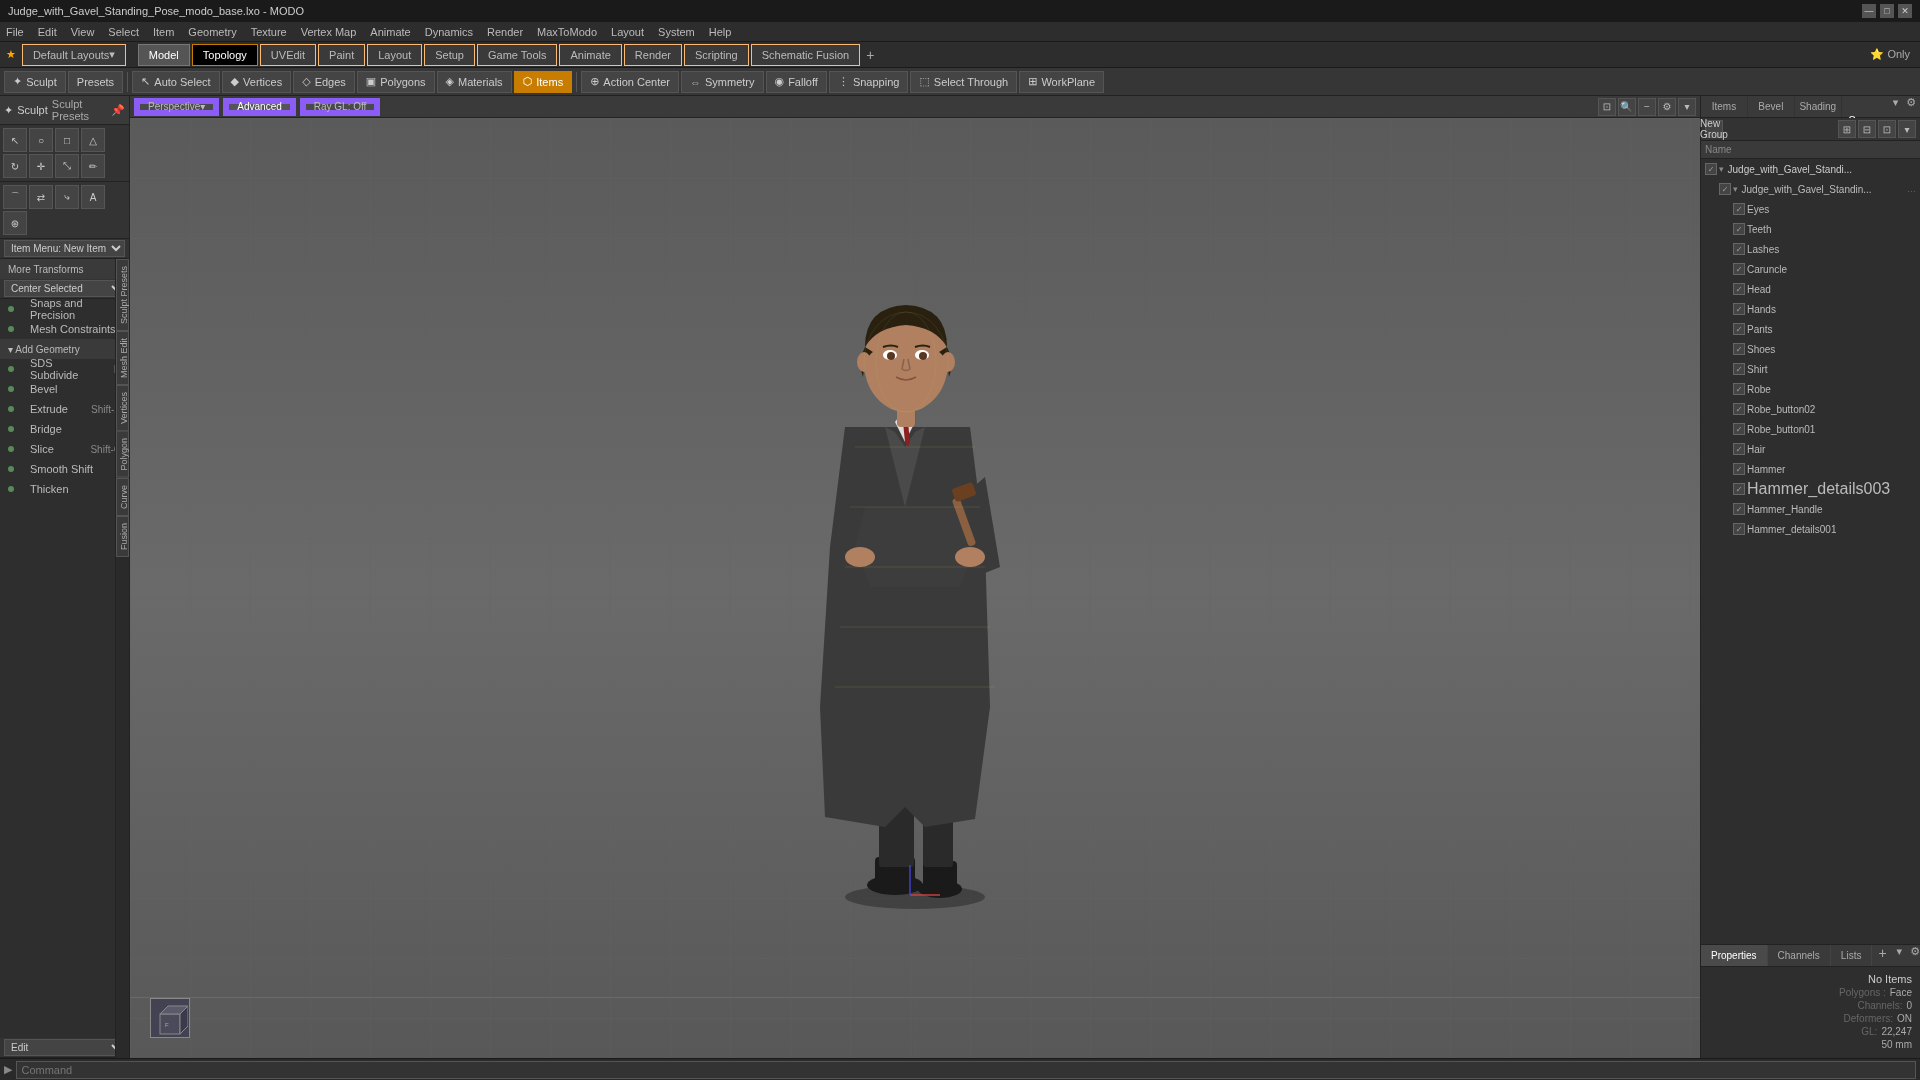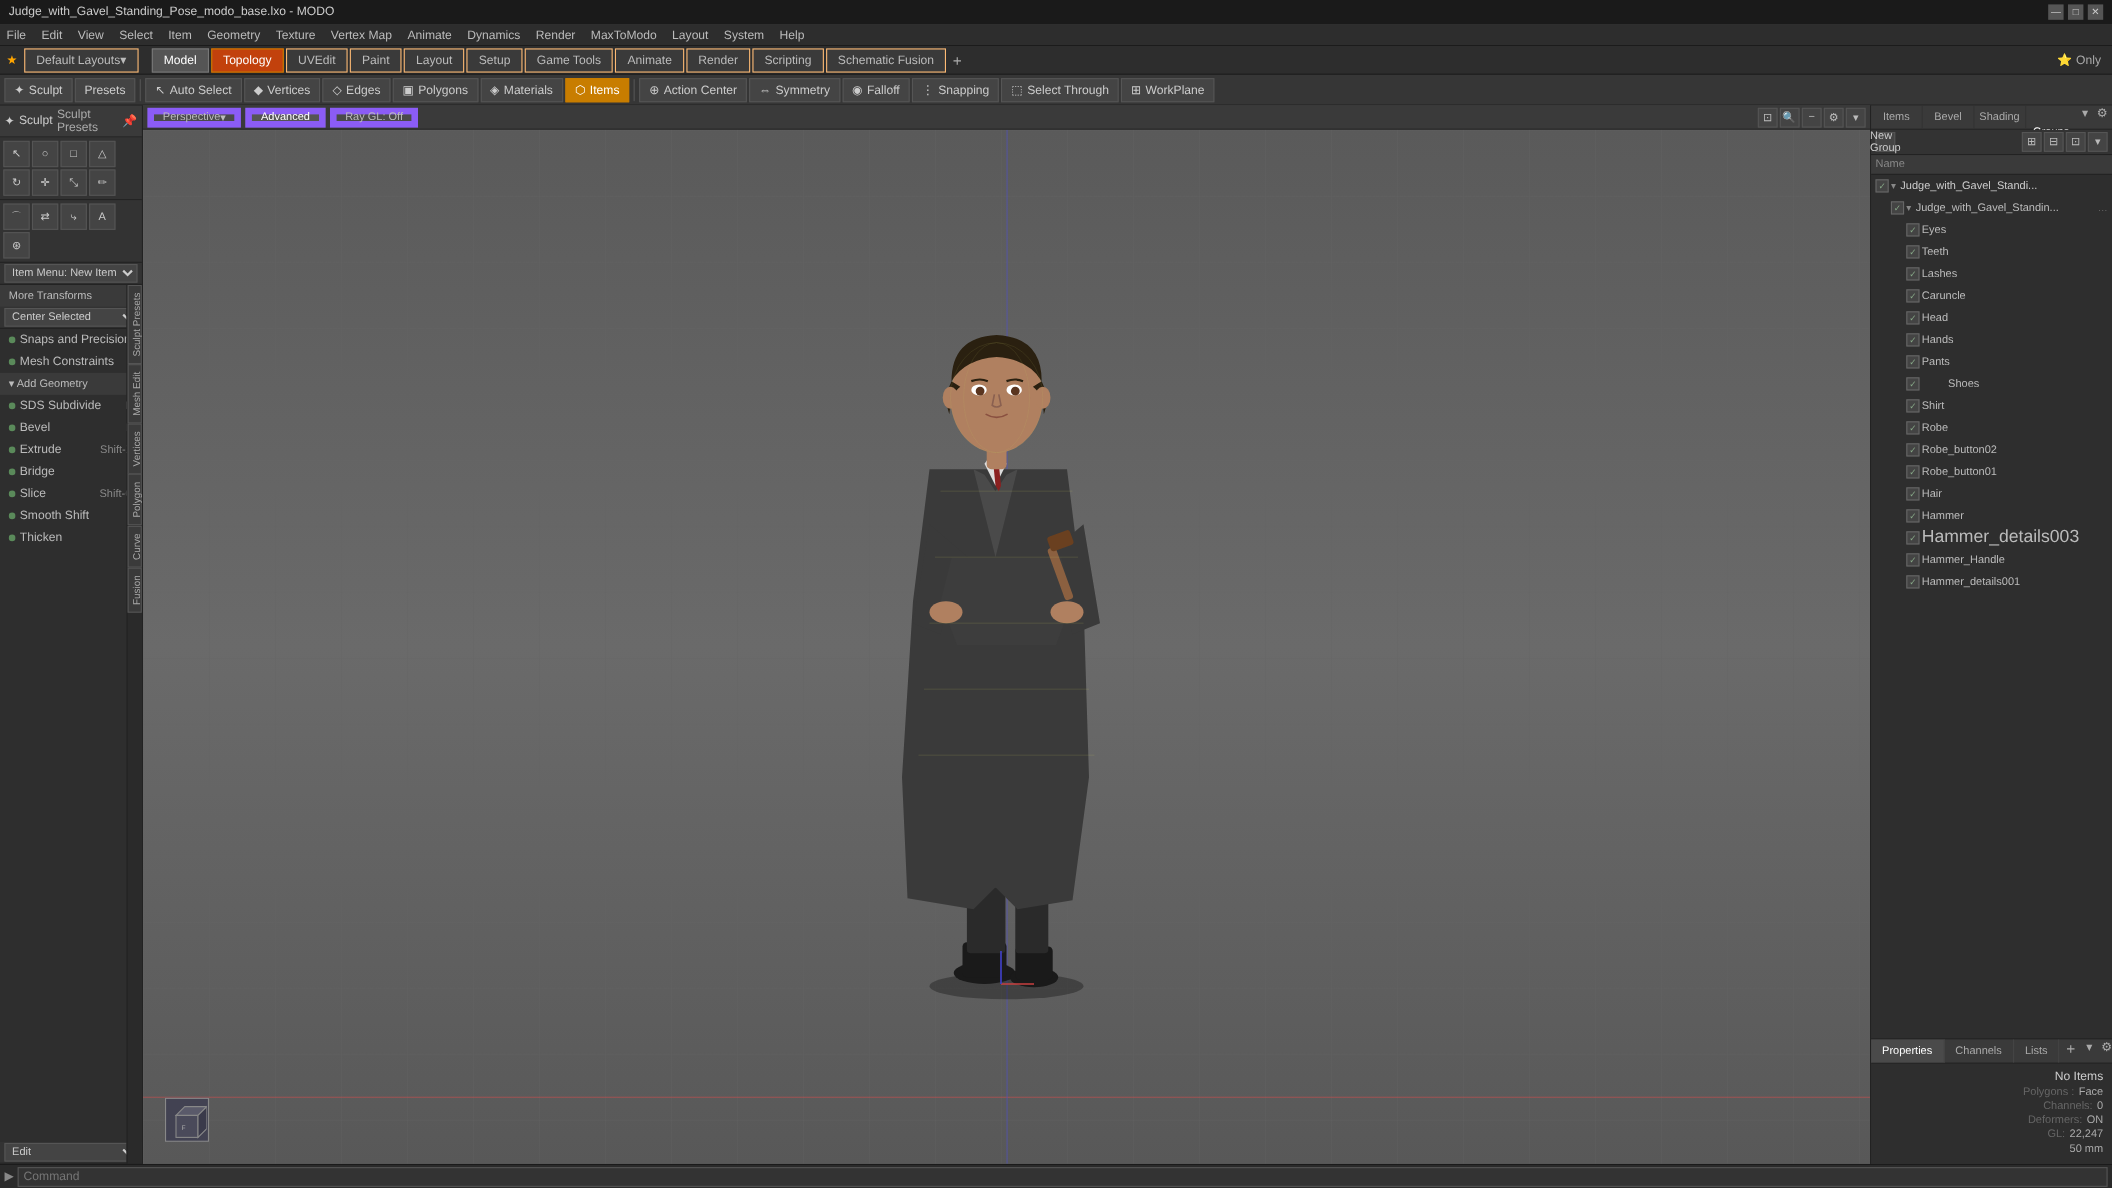--- a/index.html
+++ b/index.html
@@ -48,21 +48,21 @@
       padding: 0 10px;
       background: #3a3a3a;
       border: 1px solid #fdba74;
       color: #bbb;
       cursor: pointer;
       display: flex;
       align-items: center;
       font-size: 11px;
     }
     .layout-tab.active { background: #555; color: #fff; border-color: #777; }
-    .layout-tab-special { background: #c2410c; color: #fff; border-color: #c87d00; }
+    .layout-tab-special { background: #000000; color: #fff; border-color: #c87d00; }
     #layout-tabs .star-icon { color: #ffa500; margin-right: 4px; }
     #layout-tabs .add-btn { margin-left: 4px; color: #aaa; cursor: pointer; font-size: 14px; }
     #layout-tabs .only-label { margin-left: auto; color: #aaa; font-size: 11px; padding-right: 4px; }
 
     
     #toolbar {
       background: #363636;
       height: 28px;
       display: flex;
       align-items: center;
@@ -131,21 +131,21 @@
       margin: 1px;
     }
     .side-item {
       height: 20px;
       padding: 0 8px;
       display: flex;
       align-items: center;
       cursor: pointer;
       color: #bbb;
       font-size: 11px;
-      gap: 4px;
+      gap: 16px;
     }
     .side-item .shortcut { margin-left: auto; color: #888; font-size: 10px; }
     .side-item .dot { width: 6px; height: 6px; border-radius: 50%; background: #5a8a5a; flex-shrink: 0; }
 
     .dropdown-row {
       display: flex;
       align-items: center;
       padding: 1px 4px;
       background: #333;
       border-bottom: 1px solid #222;
@@ -794,21 +794,21 @@
         <div class="tree-indent"></div>
         <div class="tree-indent"></div>
         <div class="tree-check">✓</div>
         <span style="font-size:10px;">Pants</span>
       </div>
 
       <div class="tree-item">
         <div class="tree-indent"></div>
         <div class="tree-indent"></div>
         <div class="tree-check">✓</div>
-        <span style="font-size:10px;margin-left:24px;">Shoes</span>
+        <span style="font-size:10px;">Shoes</span>
       </div>
 
       <div class="tree-item">
         <div class="tree-indent"></div>
         <div class="tree-indent"></div>
         <div class="tree-check">✓</div>
         <span style="font-size:10px;">Shirt</span>
       </div>
 
       <div class="tree-item">

